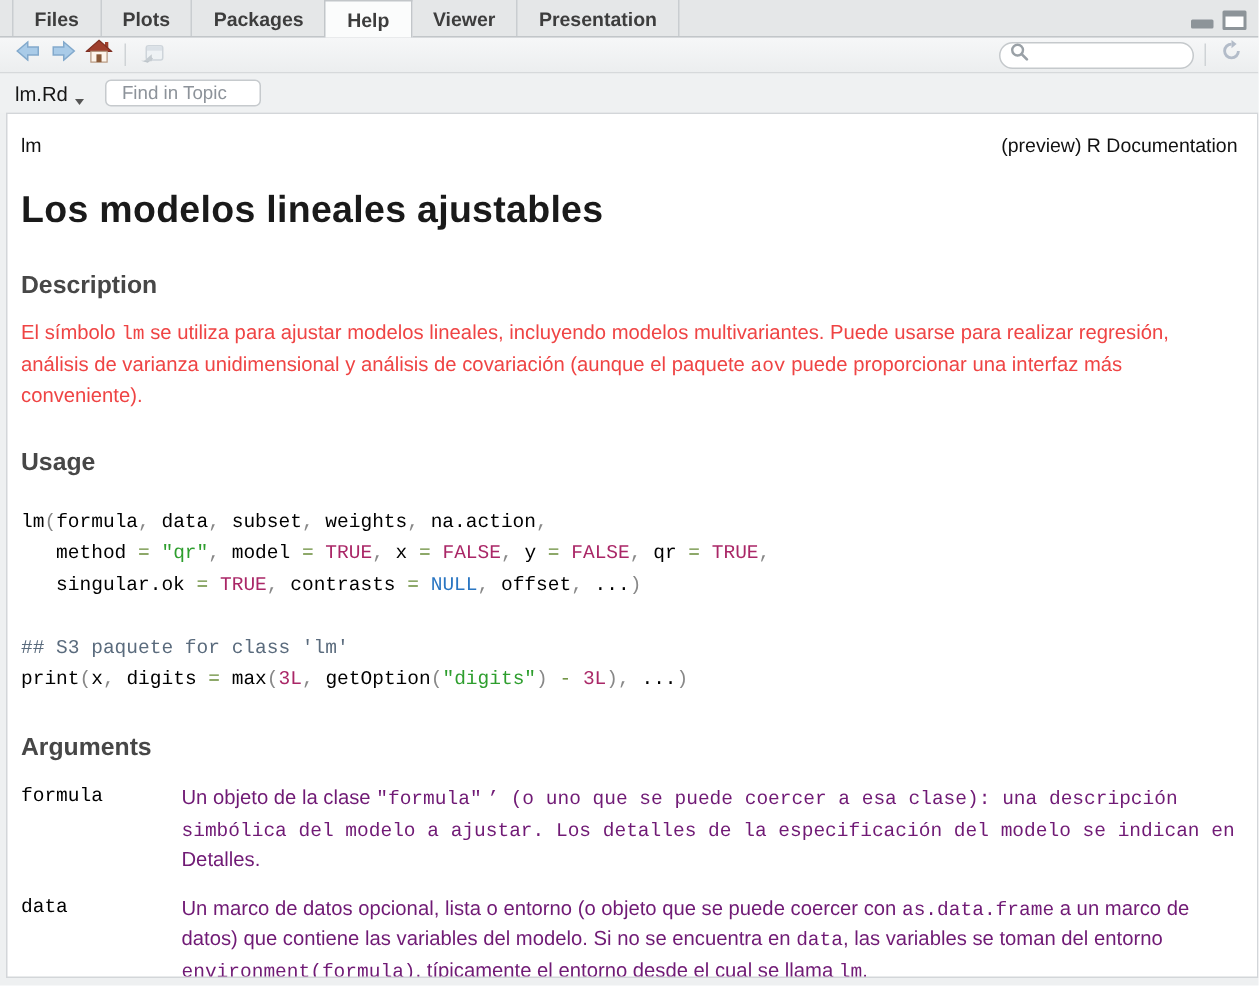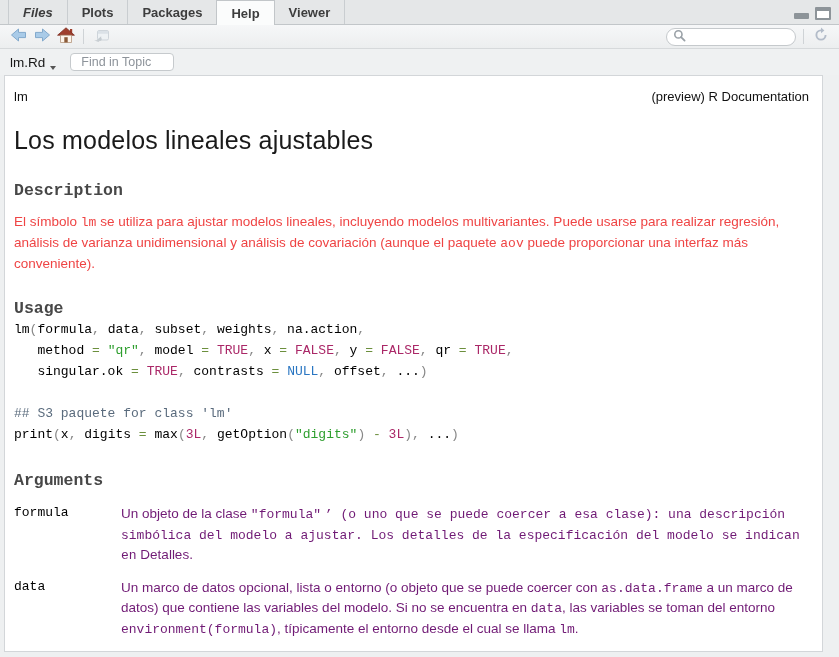--- a/index.html
+++ b/index.html
@@ -18,21 +18,21 @@
     display:flex; align-items:stretch;
     padding-left:8px; position:relative;
   }
   .tab {
     display:flex; align-items:center;
     padding:0 14px;
     font-size:13px; font-weight:bold; color:#3d3d3d;
     border-right:1px solid #c9cdd0;
     cursor:default; white-space:nowrap;
   }
-  .tab:first-child { border-left:1px solid #c9cdd0;font-style:italic; }
+  .tab:first-child { border-left:1px solid #c9cdd0; }
   .tab.active {
     background:#fbfcfc;
     border:1px solid #c2c6c9; border-bottom:none;
     margin-bottom:-1px; margin-left:-1px;
   }
   .win-controls {
     position:absolute; right:8px; top:7px;
     display:flex; align-items:flex-end; gap:6px;
   }
   .win-min { width:15px; height:6px; background:#8d9499; border-radius:1px; margin-bottom:1px; }
@@ -76,32 +76,32 @@
   }
   .findbox input {
     border:none; outline:none; background:transparent;
     width:84px; font-size:12.5px; color:#be185d;
     font-family:"Liberation Sans", sans-serif;
   }
   .findbox input::placeholder { color:#8d939a; opacity:1; }
 
   
   .content {
-    position:absolute; left:4px; right:16px; top:75px; height:577px;
+    position:absolute; left:4px; right:0; top:75px; height:577px;
     background:#fff; border:1px solid #d3d6d9;
     padding:13px 13px 0 9px;
     overflow:hidden;
     color:#1c1c1c;
   }
   .doc-header { display:flex; justify-content:space-between; font-size:13px; color:#111; }
-  h1 { font-size:25px; font-weight:400; color:#1a1a1a; margin-top:22px; letter-spacing:0.2px; }
-  h2 { font-size:16.5px; font-weight:700; color:#474747; margin-top:26px;font-family:Liberation Mono, monospace; }
+  h1 { font-size:25px; font-weight:700; color:#1a1a1a; margin-top:22px; letter-spacing:0.2px; }
+  h2 { font-size:16.5px; font-weight:700; color:#474747; margin-top:26px; }
   .para { font-size:13.5px; line-height:1.45; margin-top:12px; color:#ef4444; }
 
-  .codeblock { margin-top:1px; font-family:"Liberation Mono", monospace; font-size:13px; line-height:21px; color:#000; }
+  .codeblock { margin-top:19px; font-family:"Liberation Mono", monospace; font-size:13px; line-height:21px; color:#000; }
   .code-line { white-space:pre; min-height:21px; }
 
   .seg-code { font-family:"Liberation Mono", monospace; font-size:13px; }
   .seg-pun  { color:#888888; }
   .seg-str  { color:#2e9e2e; }
   .seg-kw   { color:#aa2767; }
   .seg-num  { color:#aa2767; }
   .seg-null { color:#2a76c2; }
   .seg-com  { color:#5a6b7d; }
   .seg-op   { color:#6c8f3d; }
@@ -123,20 +123,23 @@
       <span>Plots</span>
     </div>
   <div class="tab">
       <span>Packages</span>
     </div>
   <div class="tab active">
       <span>Help</span>
     </div>
   <div class="tab">
       <span>Viewer</span>
+    </div>
+  <div class="tab">
+      <span>Presentation</span>
     </div>
   <div class="win-controls">
     <div class="win-min"></div>
     <div class="win-max"></div>
   </div>
 </div>
 
 <div class="toolbar">
   <div class="tb-btn">
     <span>

